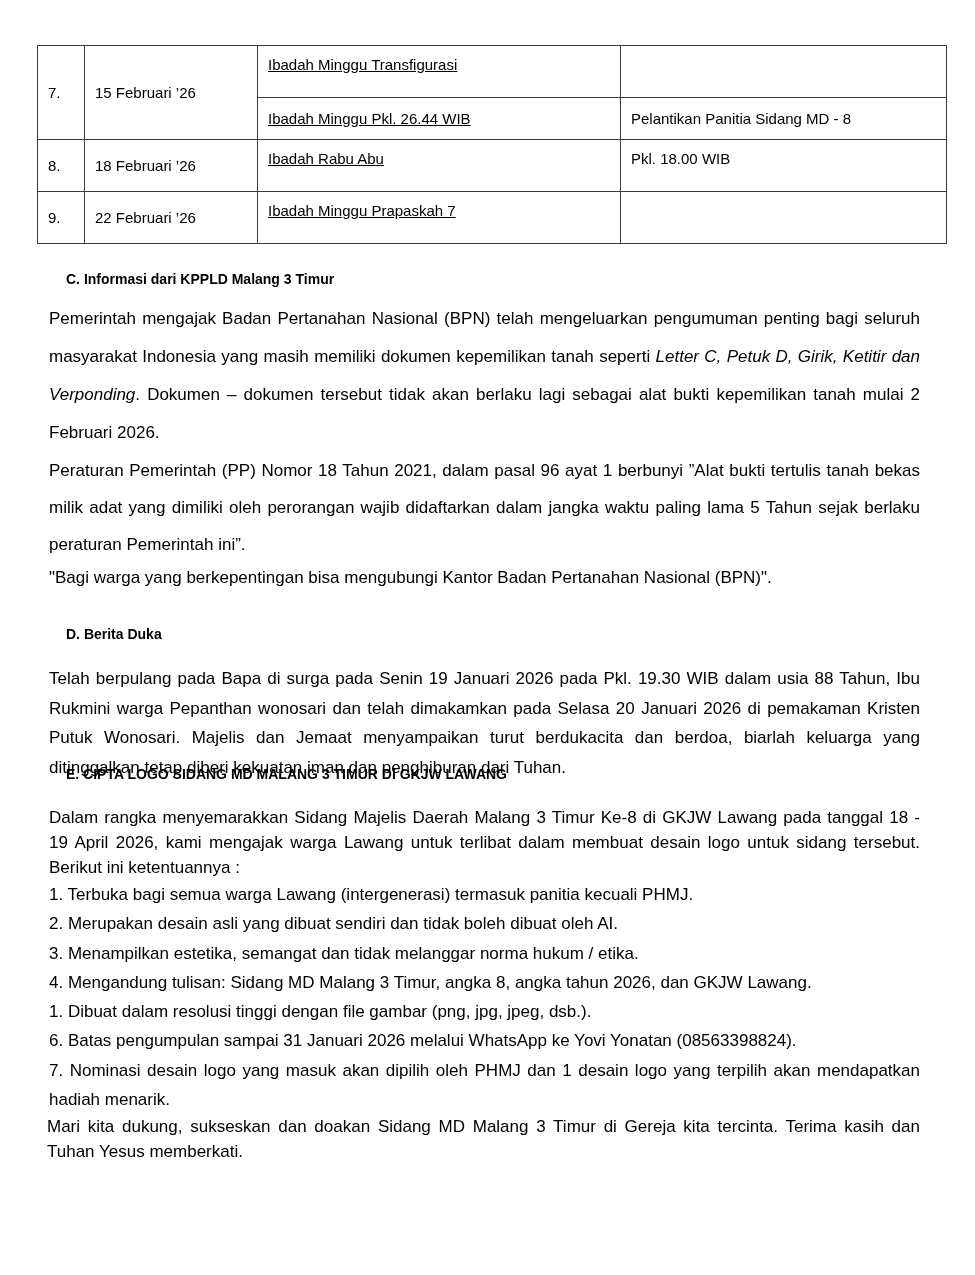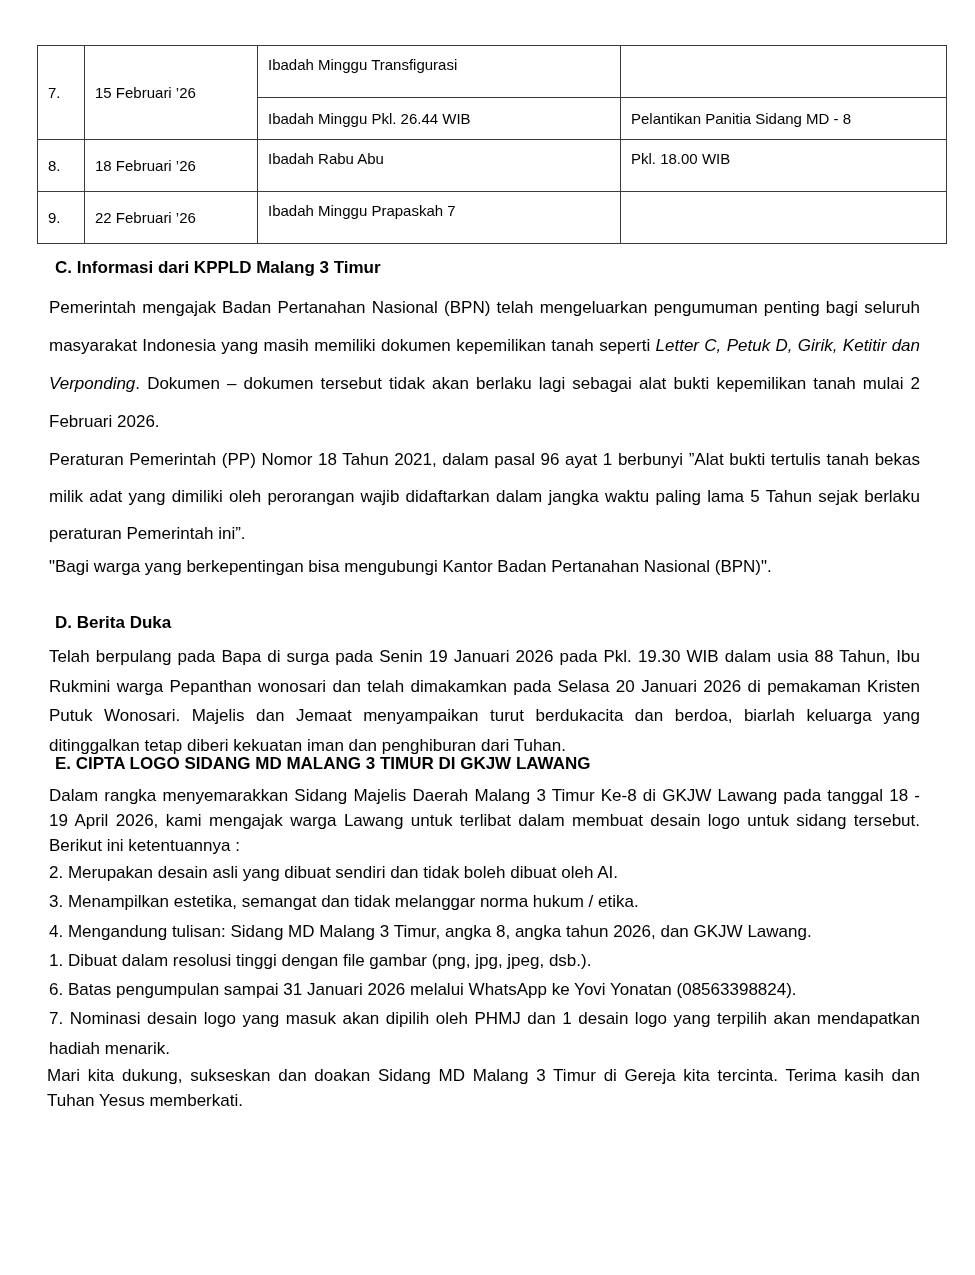--- a/index.html
+++ b/index.html
@@ -35,38 +35,38 @@
     .schedule td {
       border: 1.3px solid #3a3a3a;
       padding: 0 10px;
       vertical-align: middle;
       height: 41px;
       line-height: 18px;
       white-space: nowrap;
     }
     .schedule td.col-no { width: 26px; }
     .schedule td.col-date { width: 152px; }
-    .schedule td.col-event { width: 342px; }
+    .schedule td.col-event { width: 342px; text-decoration: underline; }
     .schedule td.col-note { }
     .schedule td.top-align { vertical-align: top; padding-top: 10px; }
 
     
     .section {
       position: absolute;
       left: 49px;
       width: 871px;
       font-size: 17px;
       text-align: justify;
     }
     .section p {
       margin: 0;
     }
     .section h2 {
-      margin: 6px;
-      font-size: 17px;
+      margin: 17px;
+      font-size: 14px;
       font-weight: bold;
     }
     #section-c { top: 250px; }
     #section-c h2 { line-height: 24px; margin-bottom: 9px; }
     #section-c p { line-height: 38px; }
     #section-c p.tight { line-height: 37px; }
 
     #section-d { top: 604px; }
     #section-d h2 { line-height: 26px; }
     #section-d p { line-height: 29.5px; }
@@ -126,20 +126,21 @@
 
   <div class="section" id="section-d">
     <h2>D. Berita Duka</h2>
     <p>Telah berpulang pada Bapa di surga pada Senin 19 Januari 2026 pada Pkl. 19.30 WIB dalam usia 88 Tahun, Ibu Rukmini  warga Pepanthan wonosari dan telah dimakamkan pada Selasa 20 Januari 2026  di pemakaman Kristen Putuk Wonosari. Majelis dan Jemaat menyampaikan turut berdukacita dan berdoa, biarlah keluarga yang ditinggalkan tetap diberi kekuatan iman dan penghiburan dari Tuhan.</p>
   </div>
 
   <div class="section" id="section-e">
     <h2>E. CIPTA LOGO SIDANG MD MALANG 3 TIMUR DI GKJW LAWANG</h2>
     <p>Dalam rangka menyemarakkan Sidang Majelis Daerah Malang 3 Timur Ke-8 di GKJW Lawang pada tanggal 18 - 19 April 2026, kami mengajak warga Lawang untuk terlibat dalam membuat desain logo untuk sidang tersebut. Berikut ini ketentuannya :</p>
     <ol>
+      <li>1. Terbuka bagi semua warga Lawang (intergenerasi) termasuk panitia kecuali PHMJ.</li>
       <li>2. Merupakan desain asli yang dibuat sendiri dan tidak boleh dibuat oleh AI.</li>
       <li>3. Menampilkan estetika, semangat dan tidak melanggar norma hukum / etika.</li>
       <li>4. Mengandung tulisan: Sidang MD Malang 3 Timur, angka 8, angka tahun 2026, dan GKJW Lawang.</li>
       <li>1. Dibuat dalam resolusi tinggi dengan file gambar (png, jpg, jpeg, dsb.).</li>
       <li>6. Batas pengumpulan sampai 31 Januari 2026 melalui WhatsApp ke Yovi Yonatan (08563398824).</li>
       <li>7. Nominasi desain logo yang masuk akan dipilih oleh PHMJ dan 1 desain logo yang terpilih akan mendapatkan hadiah menarik.</li>
     </ol>
     <p class="closing">Mari kita dukung, sukseskan dan doakan Sidang MD Malang 3 Timur di Gereja kita tercinta. Terima kasih dan Tuhan Yesus memberkati.</p>
   </div>
 

